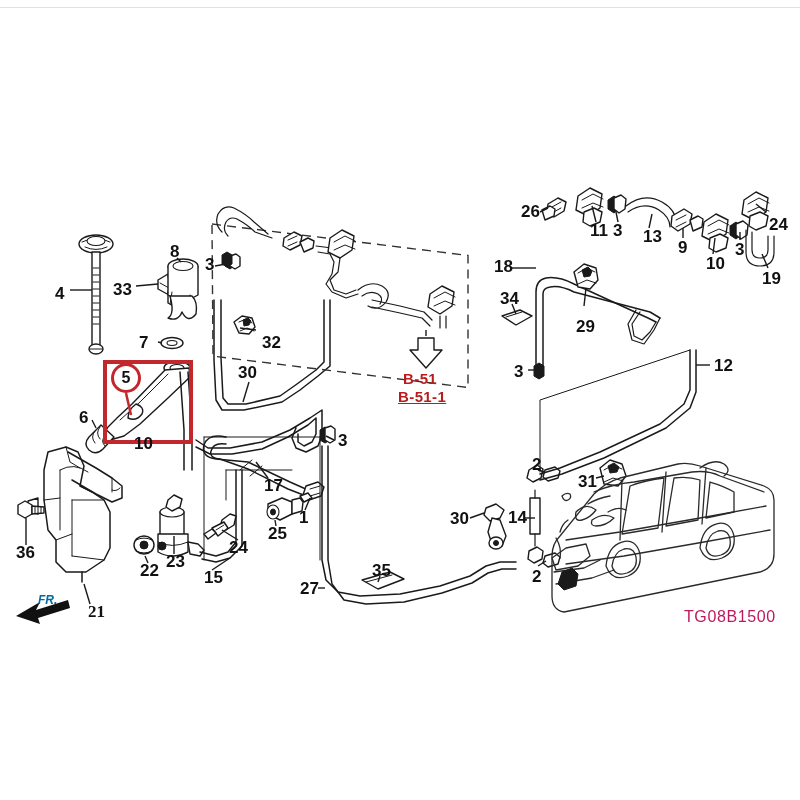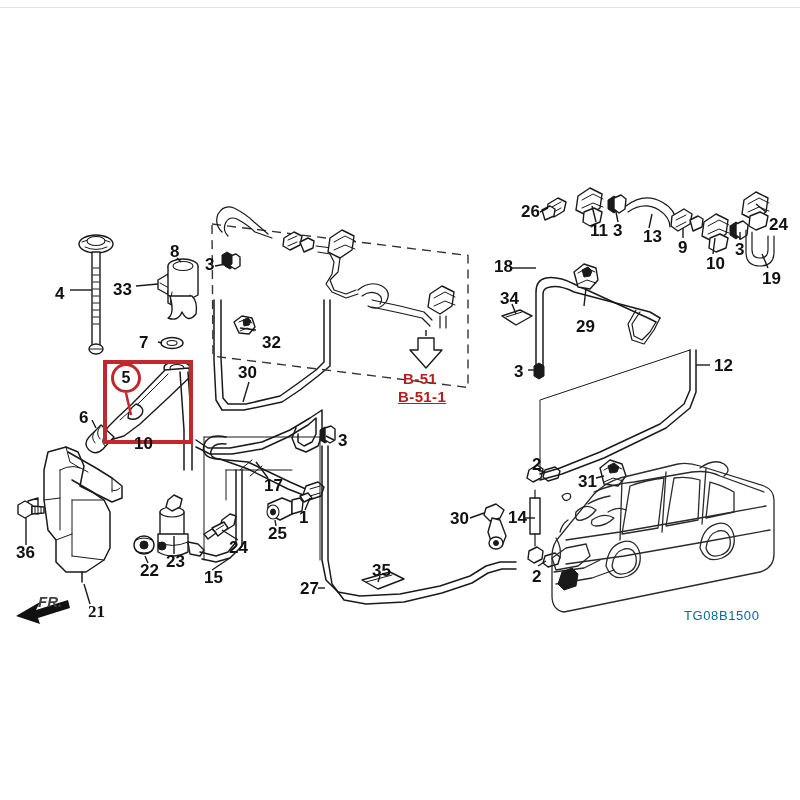--- a/index.html
+++ b/index.html
@@ -42,33 +42,33 @@
     font-family: "Liberation Sans", sans-serif;
     font-size: 15px;
     font-weight: 700;
     color: #b91c1c;
     letter-spacing: 0.4px;
     white-space: nowrap;
   }
   .partcode {
     position: absolute;
     font-family: "Liberation Sans", sans-serif;
-    font-size: 13px;
+    font-size: 16px;
     font-weight: 400;
-    color: #0369a1;
+    color: #be185d;
     letter-spacing: 0.6px;
     white-space: nowrap;
   }
   .frtext {
     position: absolute;
     font-family: "Liberation Sans", sans-serif;
-    font-size: 15px;
+    font-size: 12px;
     font-weight: 700;
     font-style: italic;
-    color: #404040;
+    color: #0369a1;
     white-space: nowrap;
   }
   .highlight-box {
     position: absolute;
     border: 4px solid #c1272d;
     box-sizing: border-box;
     background: transparent;
   }
   .callout {
     position: absolute;

